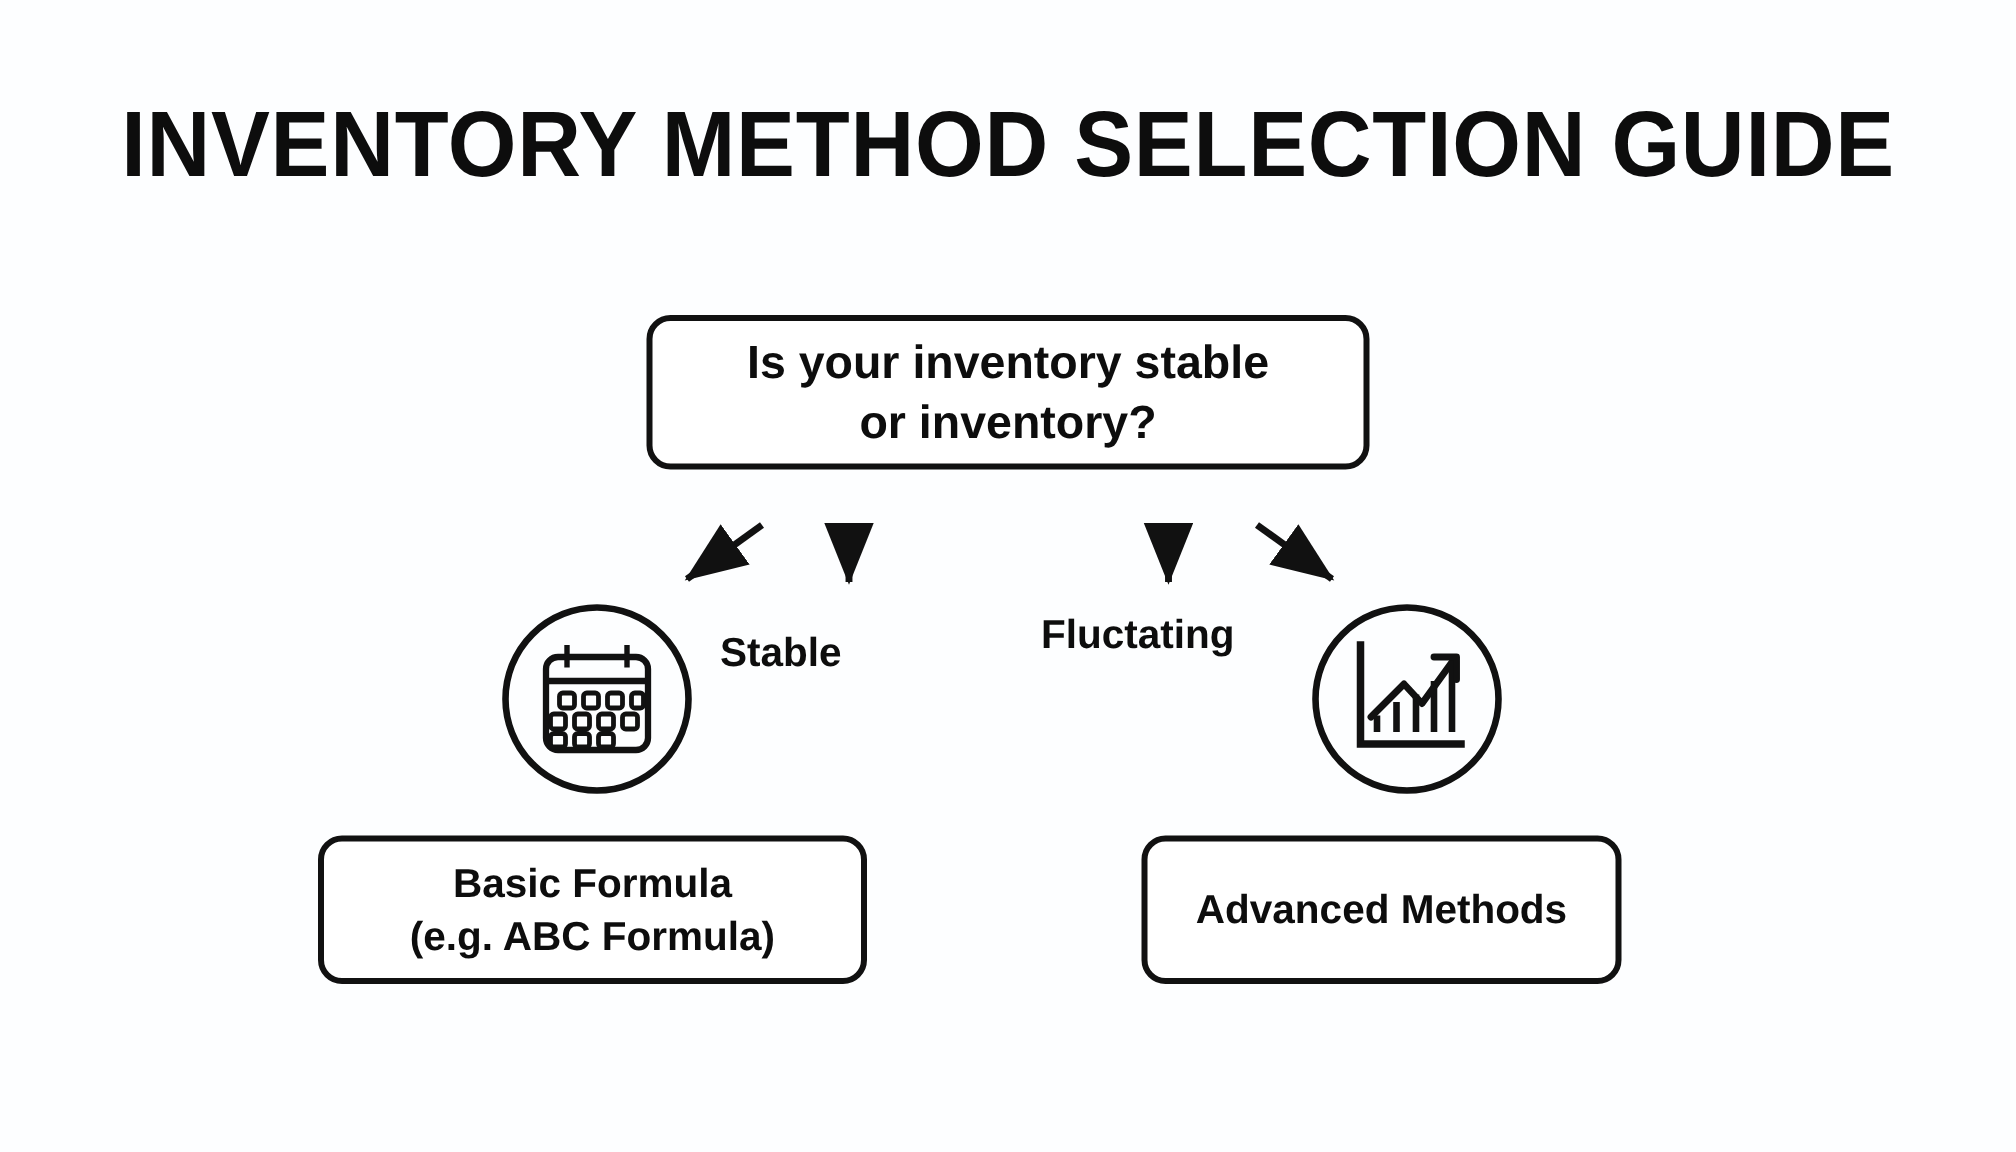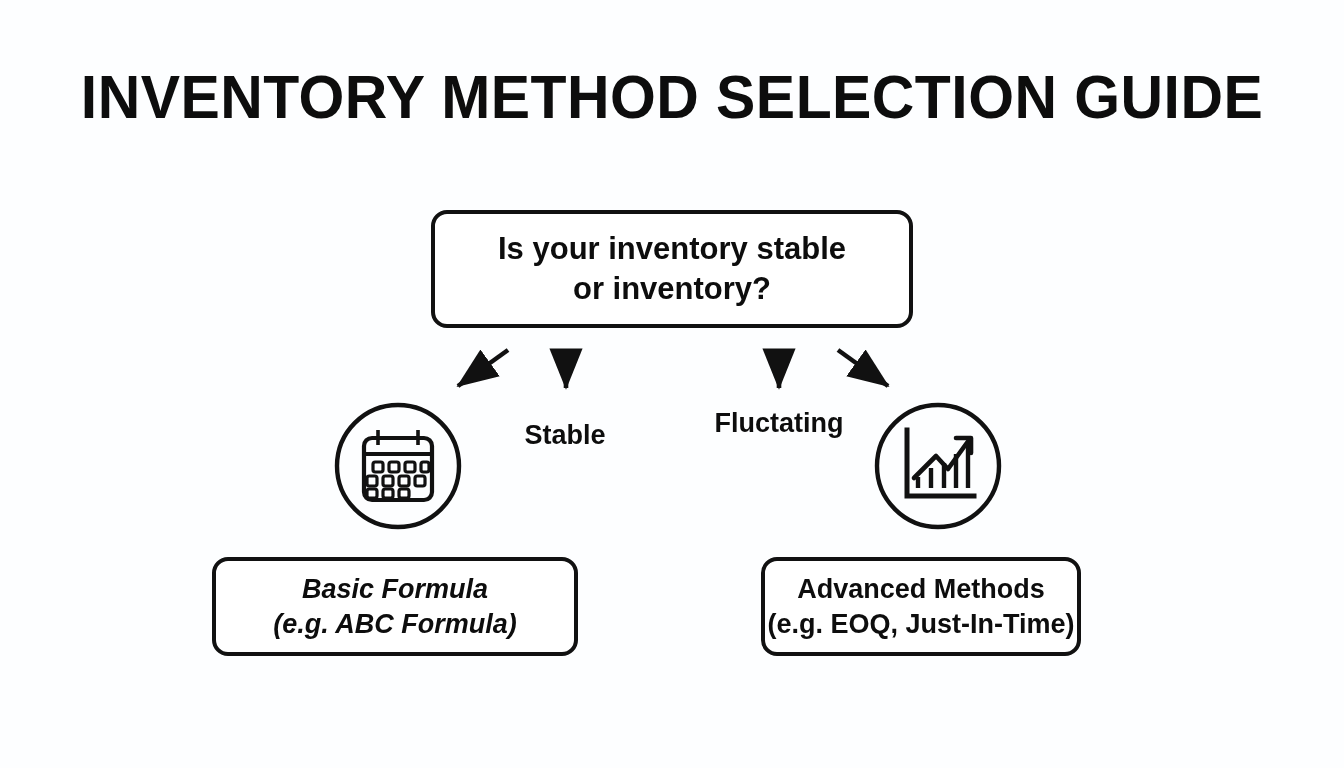--- a/index.html
+++ b/index.html
@@ -57,52 +57,50 @@
   }
   .node-box .line {
     display: block;
     white-space: nowrap;
   }
 
   #decision-box {
     left: 431px;
     top: 210px;
     width: 482px;
-    height: 118px;
+    height: 103px;
     font-size: 31px;
     line-height: 40px;
   }
 
   #outcome-left {
     left: 212px;
     top: 557px;
     width: 366px;
     height: 99px;
     font-size: 27px;
     line-height: 35px;
-    font-style: italic;
   }
 
   #outcome-right {
     left: 761px;
     top: 557px;
     width: 320px;
     height: 99px;
     font-size: 27px;
     line-height: 35px;
   }
 
   
   .branch-label {
     position: absolute;
     font-size: 27px;
     font-weight: bold;
     color: #0d0d0d;
     white-space: nowrap;
-    text-align: center;
   }
   #branch-label-stable {
     left: 480px;
     top: 420px;
     width: 170px;
   }
   #branch-label-fluctating {
     left: 694px;
     top: 408px;
     width: 170px;
@@ -212,16 +210,15 @@
     <polyline points="82,36 97,36 97,51" fill="none" stroke="#111111" stroke-width="4.6" stroke-linecap="round" stroke-linejoin="round"></polyline>
   </svg>
 
   <div class="node-box" id="outcome-left">
     <span class="line">Basic Formula</span>
     <span class="line">(e.g. ABC Formula)</span>
   </div>
 
   <div class="node-box" id="outcome-right">
     <span class="line">Advanced Methods</span>
-    <span class="line">(e.g. EOQ, Just-In-Time)</span>
   </div>
 
 </div>
 
 </body></html>

